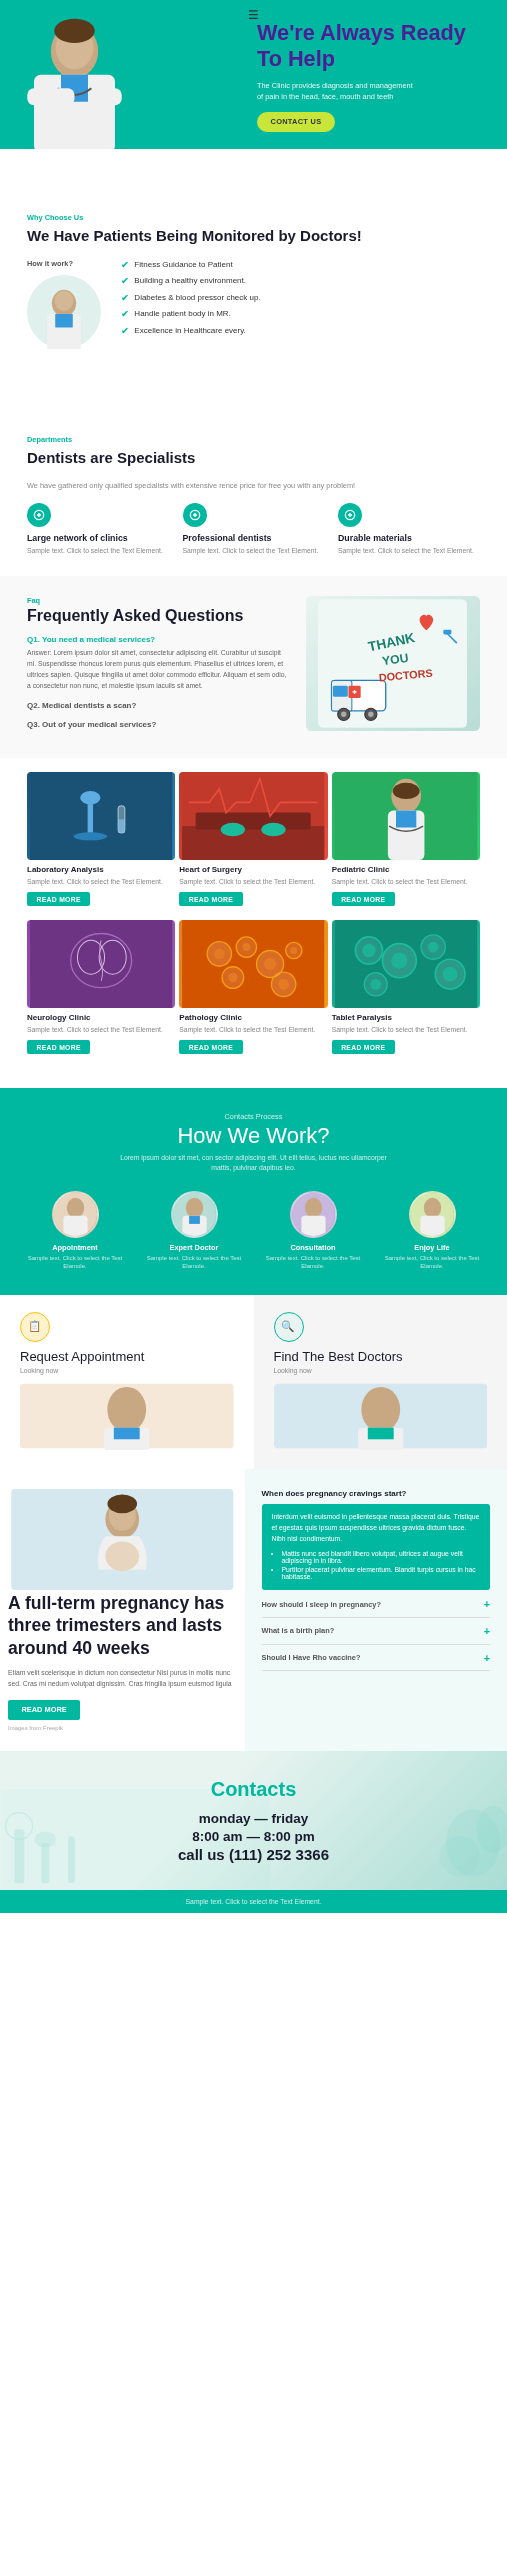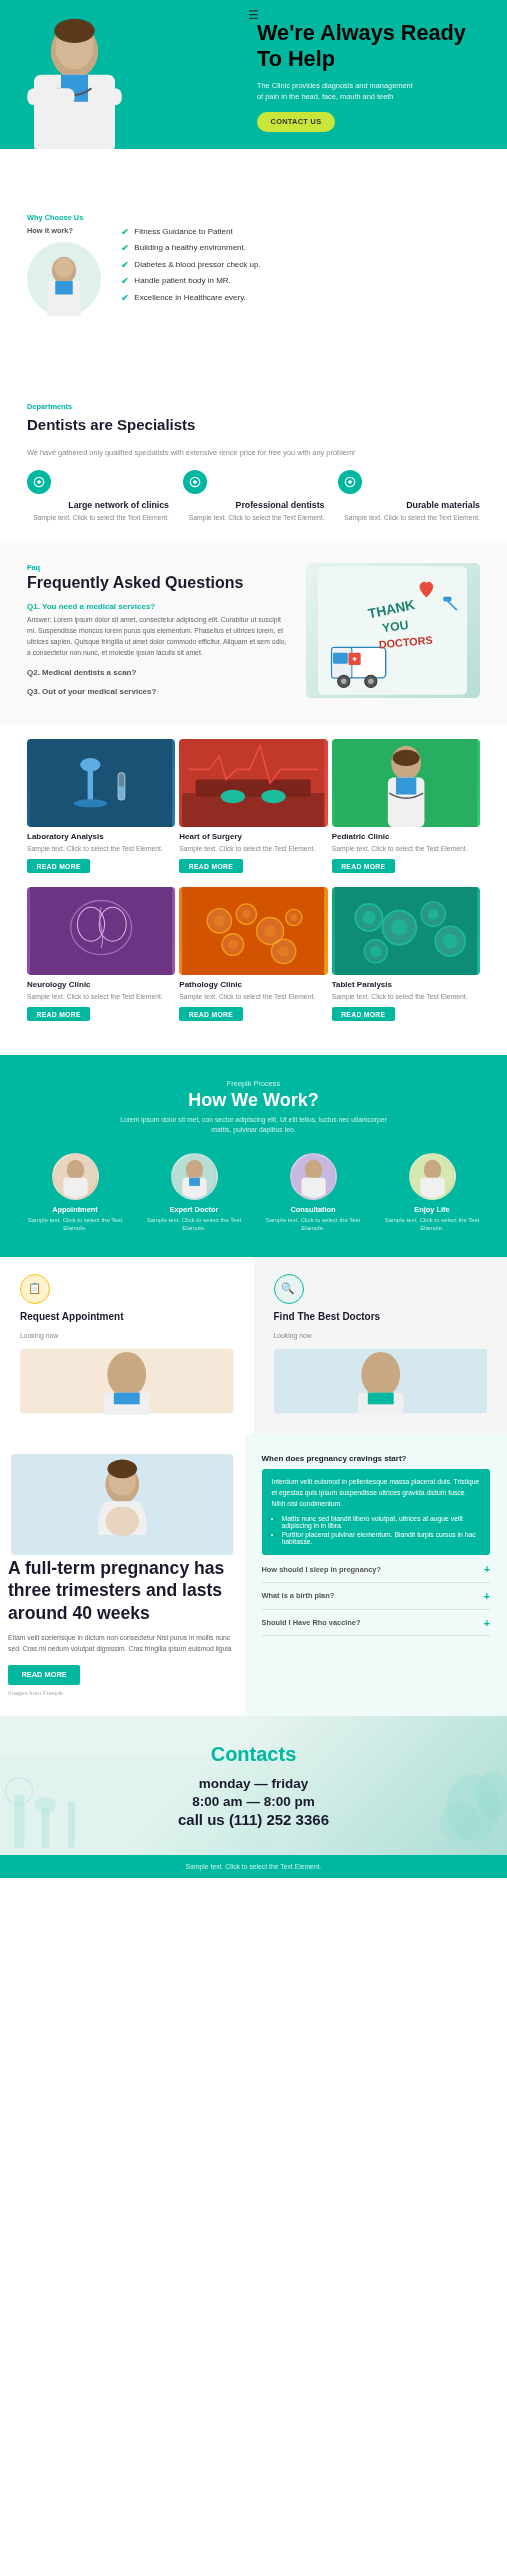--- a/index.html
+++ b/index.html
@@ -3,37 +3,37 @@
   <meta charset="utf-8">
   <style>
     * { margin: 0; padding: 0; box-sizing: border-box; }
     body { font-family: Arial, sans-serif; width: 507px; background: #fff; overflow-x: hidden; }
 
     
     .header { background: #00b8a0; position: relative; height: 149px; overflow: hidden; }
     .hamburger { position: absolute; top: 8px; left: 50%; transform: translateX(-50%); color: #333; font-size: 12px; cursor: pointer; z-index: 10; }
     .header-doctor { position: absolute; left: 0; bottom: 0; width: 149px; height: 135px; background: linear-gradient(to bottom, rgba(0,184,160,0.2), rgba(0,184,160,0.1)); display: flex; align-items: flex-end; justify-content: center; }
     .header-text { position: absolute; right: 20px; top: 20px; width: 230px; }
-    .header-text h1 { color: #000000; font-size: 21.7px; font-weight: 900; line-height: 1.2; margin-bottom: 8px; }
+    .header-text h1 { color: #4c1d95; font-size: 21.7px; font-weight: 900; line-height: 1.2; margin-bottom: 8px; }
     .header-subtitle { color: rgba(255,255,255,0.9); font-size: 7.4px; line-height: 1.5; margin-bottom: 9.5px; max-width: 162px; }
     .btn-contact { background: #c8e63a; color: #333; padding: 5.4px 13.5px; border: none; border-radius: 13.5px; font-size: 7.4px; font-weight: bold; cursor: pointer; letter-spacing: 0.3px; }
 
     
     .why-section { padding: 20px 27px; }
     .section-label { color: #00b8a0; font-size: 7.4px; font-weight: bold; margin-bottom: 4px; margin-top: 44px; }
     .section-title { color: #1a1a2e; font-size: 15px; font-weight: 900; margin-bottom: 13.5px; line-height: 1.3; }
     .how-it-works { display: flex; gap: 20px; align-items: flex-start; }
     .how-label { color: #555; font-size: 7.4px; font-weight: bold; margin-bottom: 6.8px; }
     .feature-list { list-style: none; }
     .feature-list li { display: flex; align-items: center; gap: 5.4px; color: #333; font-size: 8px; margin-bottom: 5.4px; }
     .check-icon { color: #00b8a0; font-size: 9.5px; }
 
     
     .departments { padding: 20px 27px; }
-    .dept-cards { display: flex; gap: 13.5px; margin-top: 13.5px; text-align: right; }
+    .dept-cards { display: flex; gap: 13.5px; margin-top: 13.5px; }
     .dept-card { flex: 1; }
     .dept-icon { width: 24px; height: 24px; background: #00b8a0; border-radius: 50%; display: flex; align-items: center; justify-content: center; margin-bottom: 5.4px; }
     .dept-card h4 { font-size: 8.8px; font-weight: bold; color: #1a1a2e; margin-bottom: 3.4px; }
     .dept-card p { font-size: 6.8px; color: #888; line-height: 1.4; }
     .dept-subtitle { font-size: 7.4px; color: #888; margin-bottom: 10px; }
 
     
     .faq-section { display: flex; gap: 17px; padding: 20px 27px; background: #f9f9f9; }
     .faq-left { flex: 1.2; }
     .faq-right { flex: 0.8; }
@@ -56,34 +56,34 @@
     .service-img-neuro { background: linear-gradient(135deg, #8e44ad, #9b59b6); }
     .service-img-pathology { background: linear-gradient(135deg, #e67e22, #f39c12); }
     .service-img-tablet { background: linear-gradient(135deg, #16a085, #1abc9c); }
     .service-card h4 { font-size: 8px; font-weight: bold; color: #1a1a2e; margin-bottom: 2.7px; }
     .service-card p { font-size: 6.8px; color: #888; line-height: 1.4; margin-bottom: 5.4px; }
     .btn-read { background: #00b8a0; color: #fff; border: none; padding: 3.4px 9.5px; border-radius: 2px; font-size: 6.8px; cursor: pointer; font-weight: bold; letter-spacing: 0.3px; }
 
     
     .how-work { background: #00b8a0; padding: 24px 27px; }
     .how-work-label { color: rgba(255,255,255,0.8); font-size: 7.4px; margin-bottom: 2.7px; }
-    .how-work-title { color: #fff; font-size: 18px; font-weight: 700; text-align: center; margin-bottom: 4px; }
+    .how-work-title { color: #fff; font-size: 22px; font-weight: 400; text-align: center; margin-bottom: 4px; }
     .how-work-sub { color: rgba(255,255,255,0.8); font-size: 6.8px; text-align: center; max-width: 271px; margin: 0 auto 17px; line-height: 1.5; }
     .work-steps { display: flex; gap: 23px; justify-content: center; }
     .work-step { flex: 1; text-align: center; }
     .step-circle { width: 47px; height: 47px; border-radius: 50%; background: rgba(255,255,255,0.2); margin: 0 auto 5.4px; overflow: hidden; border: 2px solid rgba(255,255,255,0.4); }
     .step-title { color: #fff; font-size: 7.4px; font-weight: bold; margin-bottom: 2px; }
     .step-desc { color: rgba(255,255,255,0.75); font-size: 6px; line-height: 1.4; }
 
     
     .request-find { display: flex; gap: 0; }
     .request-box { flex: 1; padding: 17px 20px; background: #fff; }
     .find-box { flex: 1; padding: 17px 20px; background: #f5f5f5; }
     .rf-icon { width: 30px; height: 30px; border-radius: 50%; background: #fff3cd; display: flex; align-items: center; justify-content: center; margin-bottom: 6.8px; border: 1.4px solid #ffc107; }
-    .rf-title { font-size: 10px; font-weight: 700; color: #1a1a2e; margin-bottom: 10px; }
+    .rf-title { font-size: 13px; font-weight: 400; color: #1a1a2e; margin-bottom: 3px; }
     .rf-sub { font-size: 6.8px; color: #888; margin-bottom: 8px; }
 
     
     .pregnancy-section { display: flex; gap: 0; }
     .pregnancy-left { flex: 1; padding: 20px 8px; background: #fff; }
     .pregnancy-right { flex: 1; padding: 20px 17px; background: #f0faf8; }
     .pregnancy-title { font-size: 17.6px; font-weight: 900; color: #1a1a2e; line-height: 1.3; margin-bottom: 8px; }
     .pregnancy-text { font-size: 6.8px; color: #666; line-height: 1.6; margin-bottom: 10px; }
     .btn-read-more { background: #00b8a0; color: #fff; border: none; padding: 5.4px 13.5px; border-radius: 2px; font-size: 7.4px; cursor: pointer; font-weight: bold; }
     .preg-img-credit { font-size: 6px; color: #aaa; margin-top: 5.4px; }
@@ -136,20 +136,21 @@
   </div>
   <div class="header-text">
     <h1>We're Always Ready To Help</h1>
     <p class="header-subtitle">The Clinic provides diagnosis and management of pain in the head, face, mouth and teeth</p>
     <button class="btn-contact">CONTACT US</button>
   </div>
 </div>
 
 <div class="why-section">
   <div class="section-label">Why Choose Us</div>
+  <h2 class="section-title">We Have Patients Being Monitored by Doctors!</h2>
   <div class="how-it-works">
     <div>
       <div class="how-label">How it work?</div>
       <svg width="74" height="74" viewBox="0 0 110 110">
         <circle cx="55" cy="55" r="55" fill="#e0f0ec"></circle>
         <ellipse cx="55" cy="42" rx="18" ry="20" fill="#c8a882"></ellipse>
         <ellipse cx="55" cy="38" rx="14" ry="15" fill="#d4b896"></ellipse>
         <rect x="30" y="58" width="50" height="55" rx="5" fill="#f0f0f0"></rect>
         <rect x="42" y="58" width="26" height="20" fill="#3498db"></rect>
       </svg>
@@ -376,21 +377,21 @@
       </div>
       <h4>Tablet Paralysis</h4>
       <p>Sample text. Click to select the Test Element.</p>
       <button class="btn-read">READ MORE</button>
     </div>
   </div>
 </div>
 
 <div class="how-work">
   <div style="text-align:center;">
-    <div class="how-work-label">Freepik Process</div>
+    <div class="how-work-label">Contacts Process</div>
     <h2 class="how-work-title">How We Work?</h2>
     <p class="how-work-sub">Lorem ipsum dolor sit met, con sector adipiscing elit. Ut elit tellus, luctus nec ullamcorper mattis, pulvinar dapibus leo.</p>
   </div>
   <div class="work-steps">
     <div class="work-step">
       <div class="step-circle step-circle-appointment">
         <svg width="43" height="43" viewBox="0 0 64 64">
           <rect width="64" height="64" rx="32" fill="#e8d5c0"></rect>
           <ellipse cx="32" cy="22" rx="13" ry="15" fill="#c8a882"></ellipse>
           <rect x="14" y="34" width="36" height="30" rx="5" fill="#f0f0f0"></rect>

